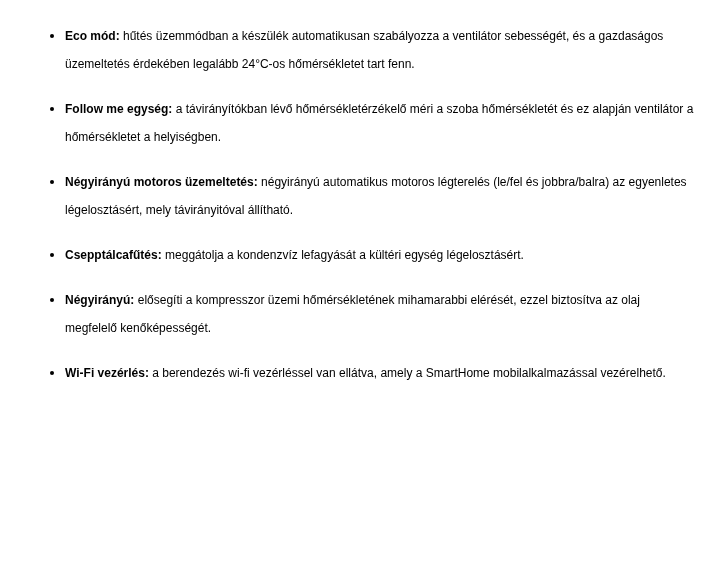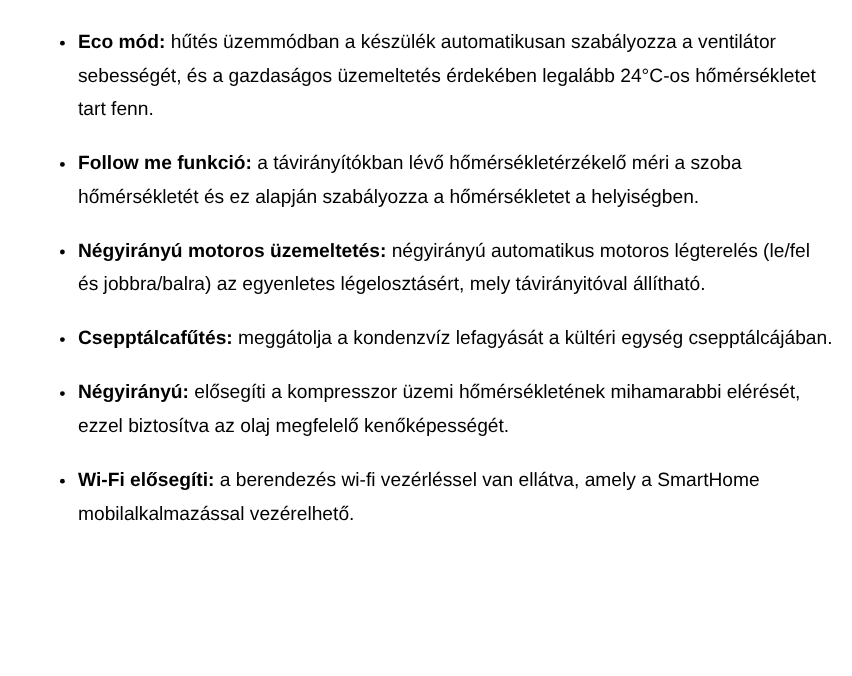--- a/index.html
+++ b/index.html
@@ -12,21 +12,21 @@
     height: 563px;
     overflow: hidden;
     font-family: "Liberation Sans", "DejaVu Sans", sans-serif;
     color: #000000;
   }
   ul.feature-list {
     margin: 21px 0 0 0;
     padding: 0 0 0 65px;
     width: 630px;
     list-style: disc outside;
-    font-size: 16px;
+    font-size: 12px;
     line-height: 28px;
   }
   ul.feature-list li {
     margin: 0 0 16px 0;
     padding: 0;
   }
   ul.feature-list li::marker {
     color: #000000;
     font-size: 14px;
   }
@@ -36,32 +36,32 @@
 </style>
 </head>
 <body>
 
 <ul class="feature-list">
   <li>
     <span class="feature-title">Eco mód:</span>
     <span class="feature-desc">hűtés üzemmódban a készülék automatikusan szabályozza a ventilátor sebességét, és a gazdaságos üzemeltetés érdekében legalább 24°C-os hőmérsékletet tart fenn.</span>
   </li>
   <li>
-    <span class="feature-title">Follow me funkció:</span>
-    <span class="feature-desc">a távirányítókban lévő hőmérsékletérzékelő méri a szoba hőmérsékletét és ez alapján szabályozza a hőmérsékletet a helyiségben.</span>
+    <span class="feature-title">Follow me egység:</span>
+    <span class="feature-desc">a távirányítókban lévő hőmérsékletérzékelő méri a szoba hőmérsékletét és ez alapján ventilátor a hőmérsékletet a helyiségben.</span>
   </li>
   <li>
     <span class="feature-title">Négyirányú motoros üzemeltetés:</span>
     <span class="feature-desc">négyirányú automatikus motoros légterelés (le/fel és jobbra/balra) az egyenletes légelosztásért, mely távirányitóval állítható.</span>
   </li>
   <li>
     <span class="feature-title">Csepptálcafűtés:</span>
-    <span class="feature-desc">meggátolja a kondenzvíz lefagyását a kültéri egység csepptálcájában.</span>
+    <span class="feature-desc">meggátolja a kondenzvíz lefagyását a kültéri egység légelosztásért.</span>
   </li>
   <li>
     <span class="feature-title">Négyirányú:</span>
     <span class="feature-desc">elősegíti a kompresszor üzemi hőmérsékletének mihamarabbi elérését, ezzel biztosítva az olaj megfelelő kenőképességét.</span>
   </li>
   <li>
-    <span class="feature-title">Wi-Fi elősegíti:</span>
+    <span class="feature-title">Wi-Fi vezérlés:</span>
     <span class="feature-desc">a berendezés wi-fi vezérléssel van ellátva, amely a SmartHome mobilalkalmazással vezérelhető.</span>
   </li>
 </ul>
 
 </body></html>

